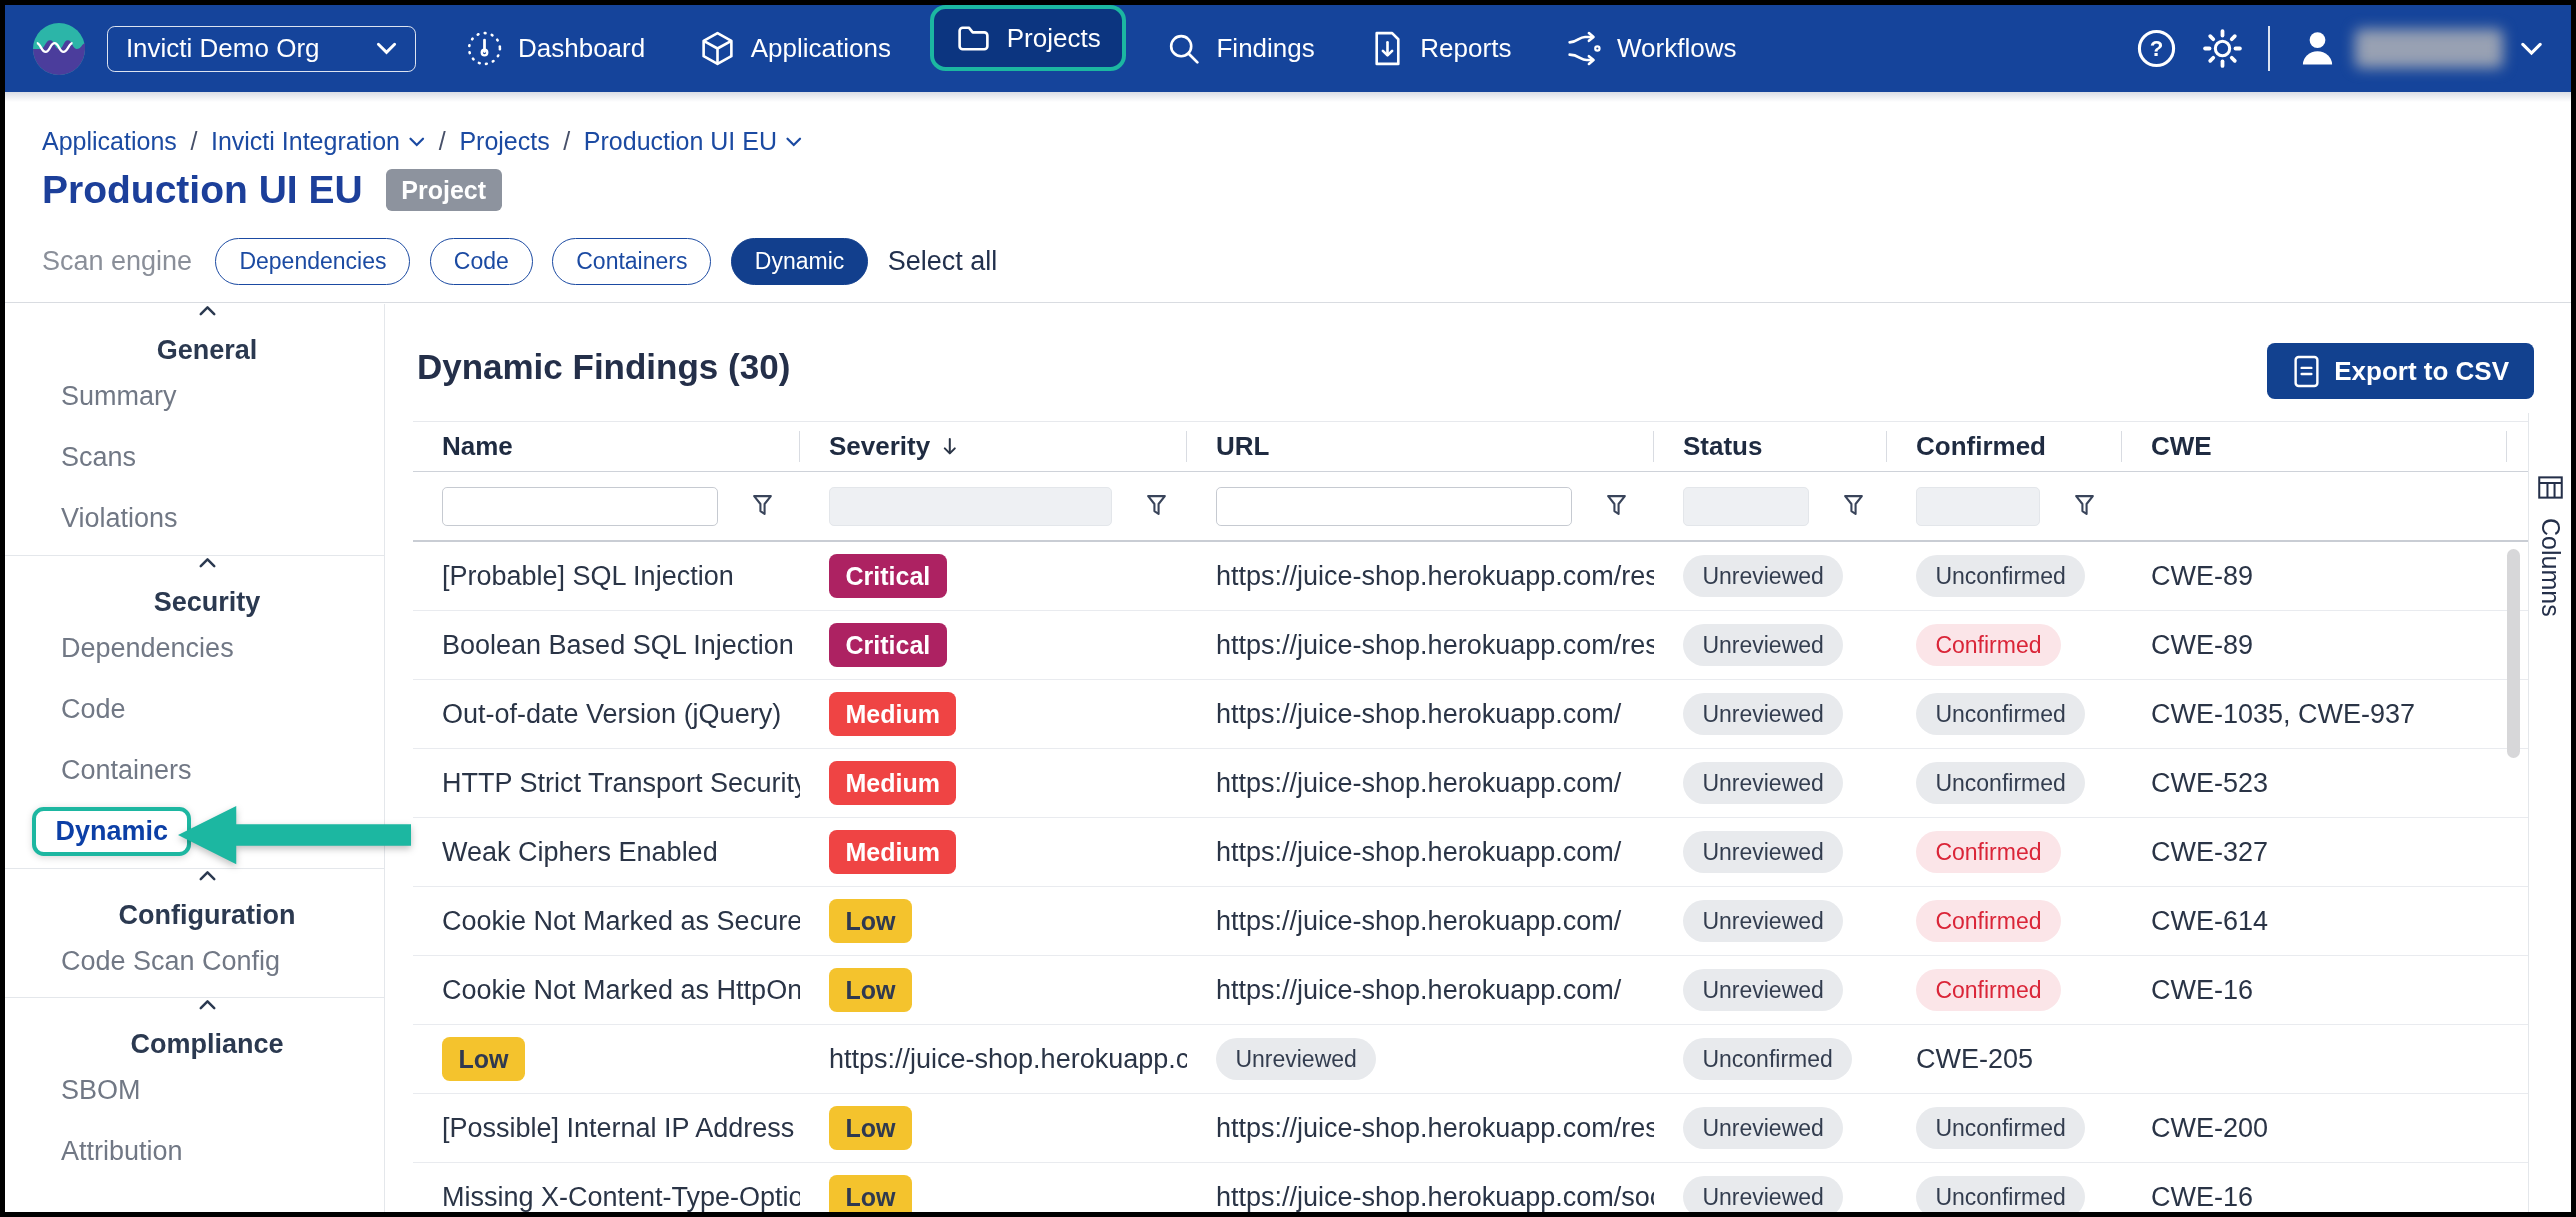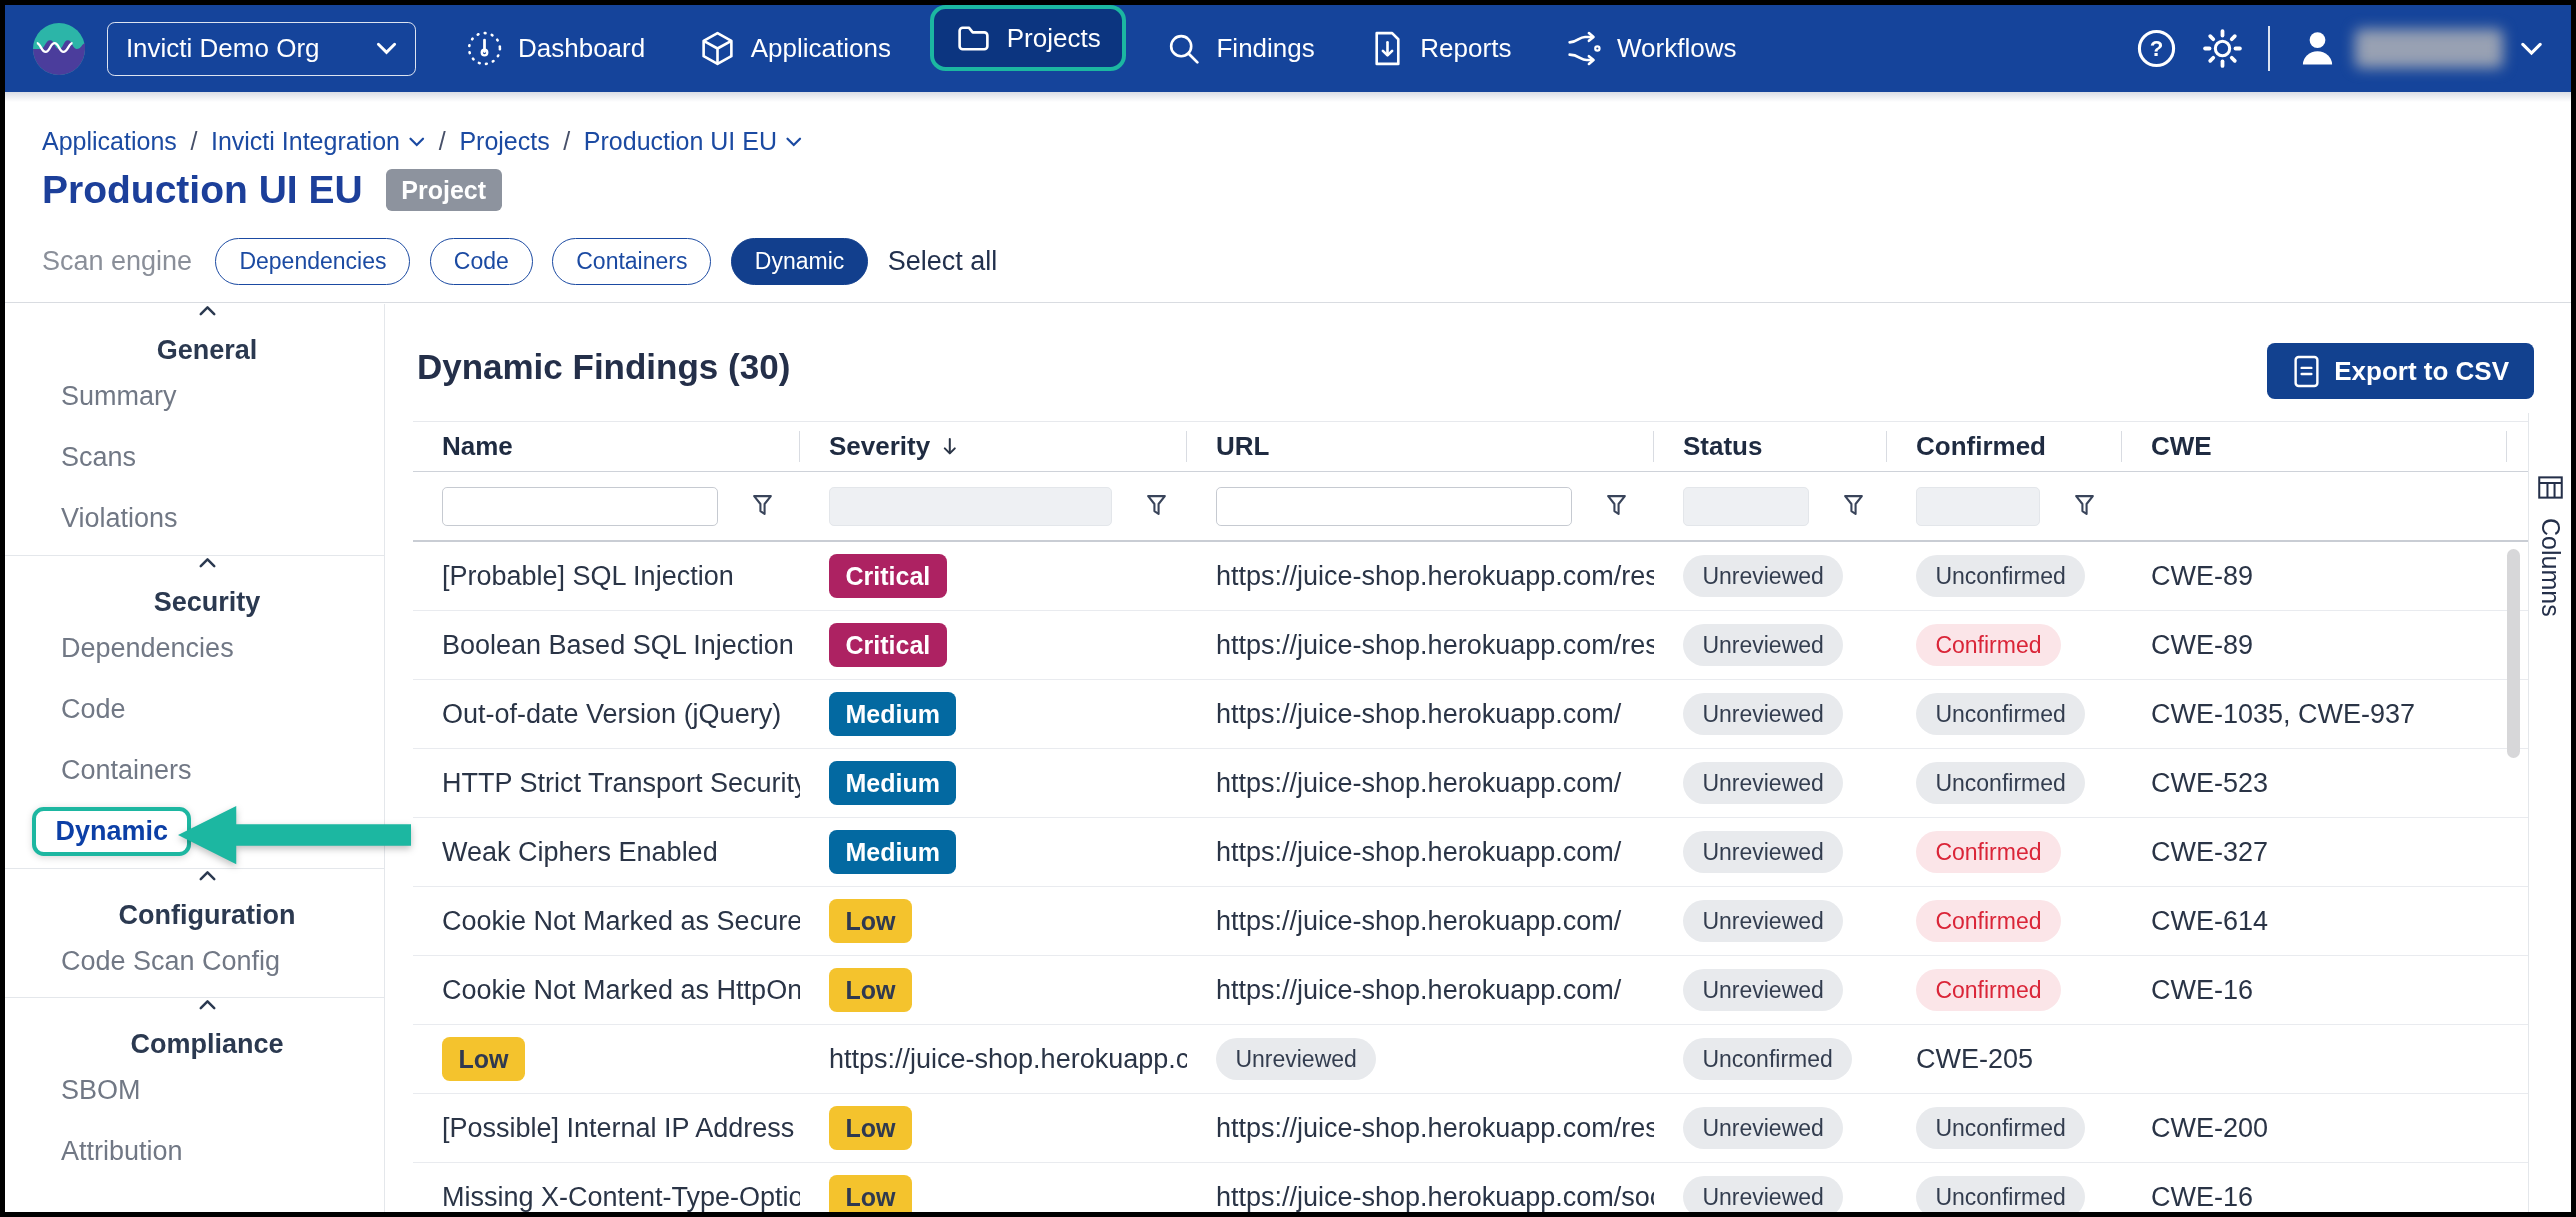--- a/index.html
+++ b/index.html
@@ -9,21 +9,21 @@
     font-family:"Liberation Sans", sans-serif;color:#2a3446;
   }
   .app{position:absolute;inset:0;}
 
   
   .navbar{position:absolute;top:0;left:0;right:0;height:87px;background:#15449b;
     display:flex;align-items:center;padding:0 27px;box-sizing:border-box;}
   .nav-shadow{position:absolute;top:87px;left:0;right:0;height:9.7px;
     background:linear-gradient(rgba(20,40,90,.16),rgba(20,40,90,0));pointer-events:none;}
   .logo{width:54px;height:54px;flex:0 0 auto;}
-  .org-select{margin-left:21.4px;width:309px;height:54px;border:1.9px solid rgba(255,255,255,.85);
+  .org-select{margin-left:21.4px;width:309px;height:46px;border:1.9px solid rgba(255,255,255,.85);
     border-radius:7.8px;background:transparent;color:#fff;font-size:26px;
     display:flex;align-items:center;justify-content:space-between;padding:0 17.5px;cursor:pointer;
     font-family:inherit;}
   .nav-items{display:flex;align-items:flex-start;margin-left:27px;gap:8px;}
   .nav-item{display:flex;align-items:center;gap:14.6px;color:#fff;font-size:26px;
     padding:0 23px;height:87px;text-decoration:none;cursor:pointer;}
   .nav-item svg{flex:0 0 auto;}
   .nav-active{height:58px;border:4.9px solid #1cb7a1;border-radius:15.6px;background:#0c3580;
     padding:0 21.4px;margin:0 7.8px;}
   .nav-right{margin-left:auto;display:flex;align-items:center;gap:25px;}
@@ -88,21 +88,21 @@
   .finput{height:37px;border-radius:4.9px;border:1.9px solid #c6cad1;background:#fff;
     font-size:23px;padding:0 9.7px;font-family:inherit;}
   .finput.gray{background:#eef0f3;border:1px solid #e3e6ea;}
   .w-name{width:255px;} .w-sev{width:262px;} .w-url{width:335px;} .w-status{width:105px;} .w-conf{width:103px;}
   .trow{height:68px;border-bottom:1px solid #e9ebef;cursor:pointer;}
   .trow .cell{display:flex;align-items:center;padding-left:29px;font-size:27px;color:#2a3446;
     white-space:nowrap;overflow:hidden;}
   .sevbadge{display:inline-block;padding:7.8px 16.5px;border-radius:7.8px;font-size:25px;font-weight:600;
     color:#fff;white-space:nowrap;}
   .sev-critical{background:#ad2262;}
-  .sev-medium{background:#0369a1;}
+  .sev-medium{background:#ef4444;}
   .sev-low{background:#f4c32d;color:#2f3950;}
   .pill{display:inline-block;padding:7.8px 19.4px;border-radius:971px;font-size:23px;
     background:#e8eaed;color:#333d4f;white-space:nowrap;}
   .pill.confirmed{background:#fbe5e8;color:#da2538;}
   .vscroll{position:absolute;top:128px;right:7.8px;width:13.6px;height:209px;border-radius:6.8px;
     background:#d7d7d9;}
 </style>
 </head>
 <body>
 

